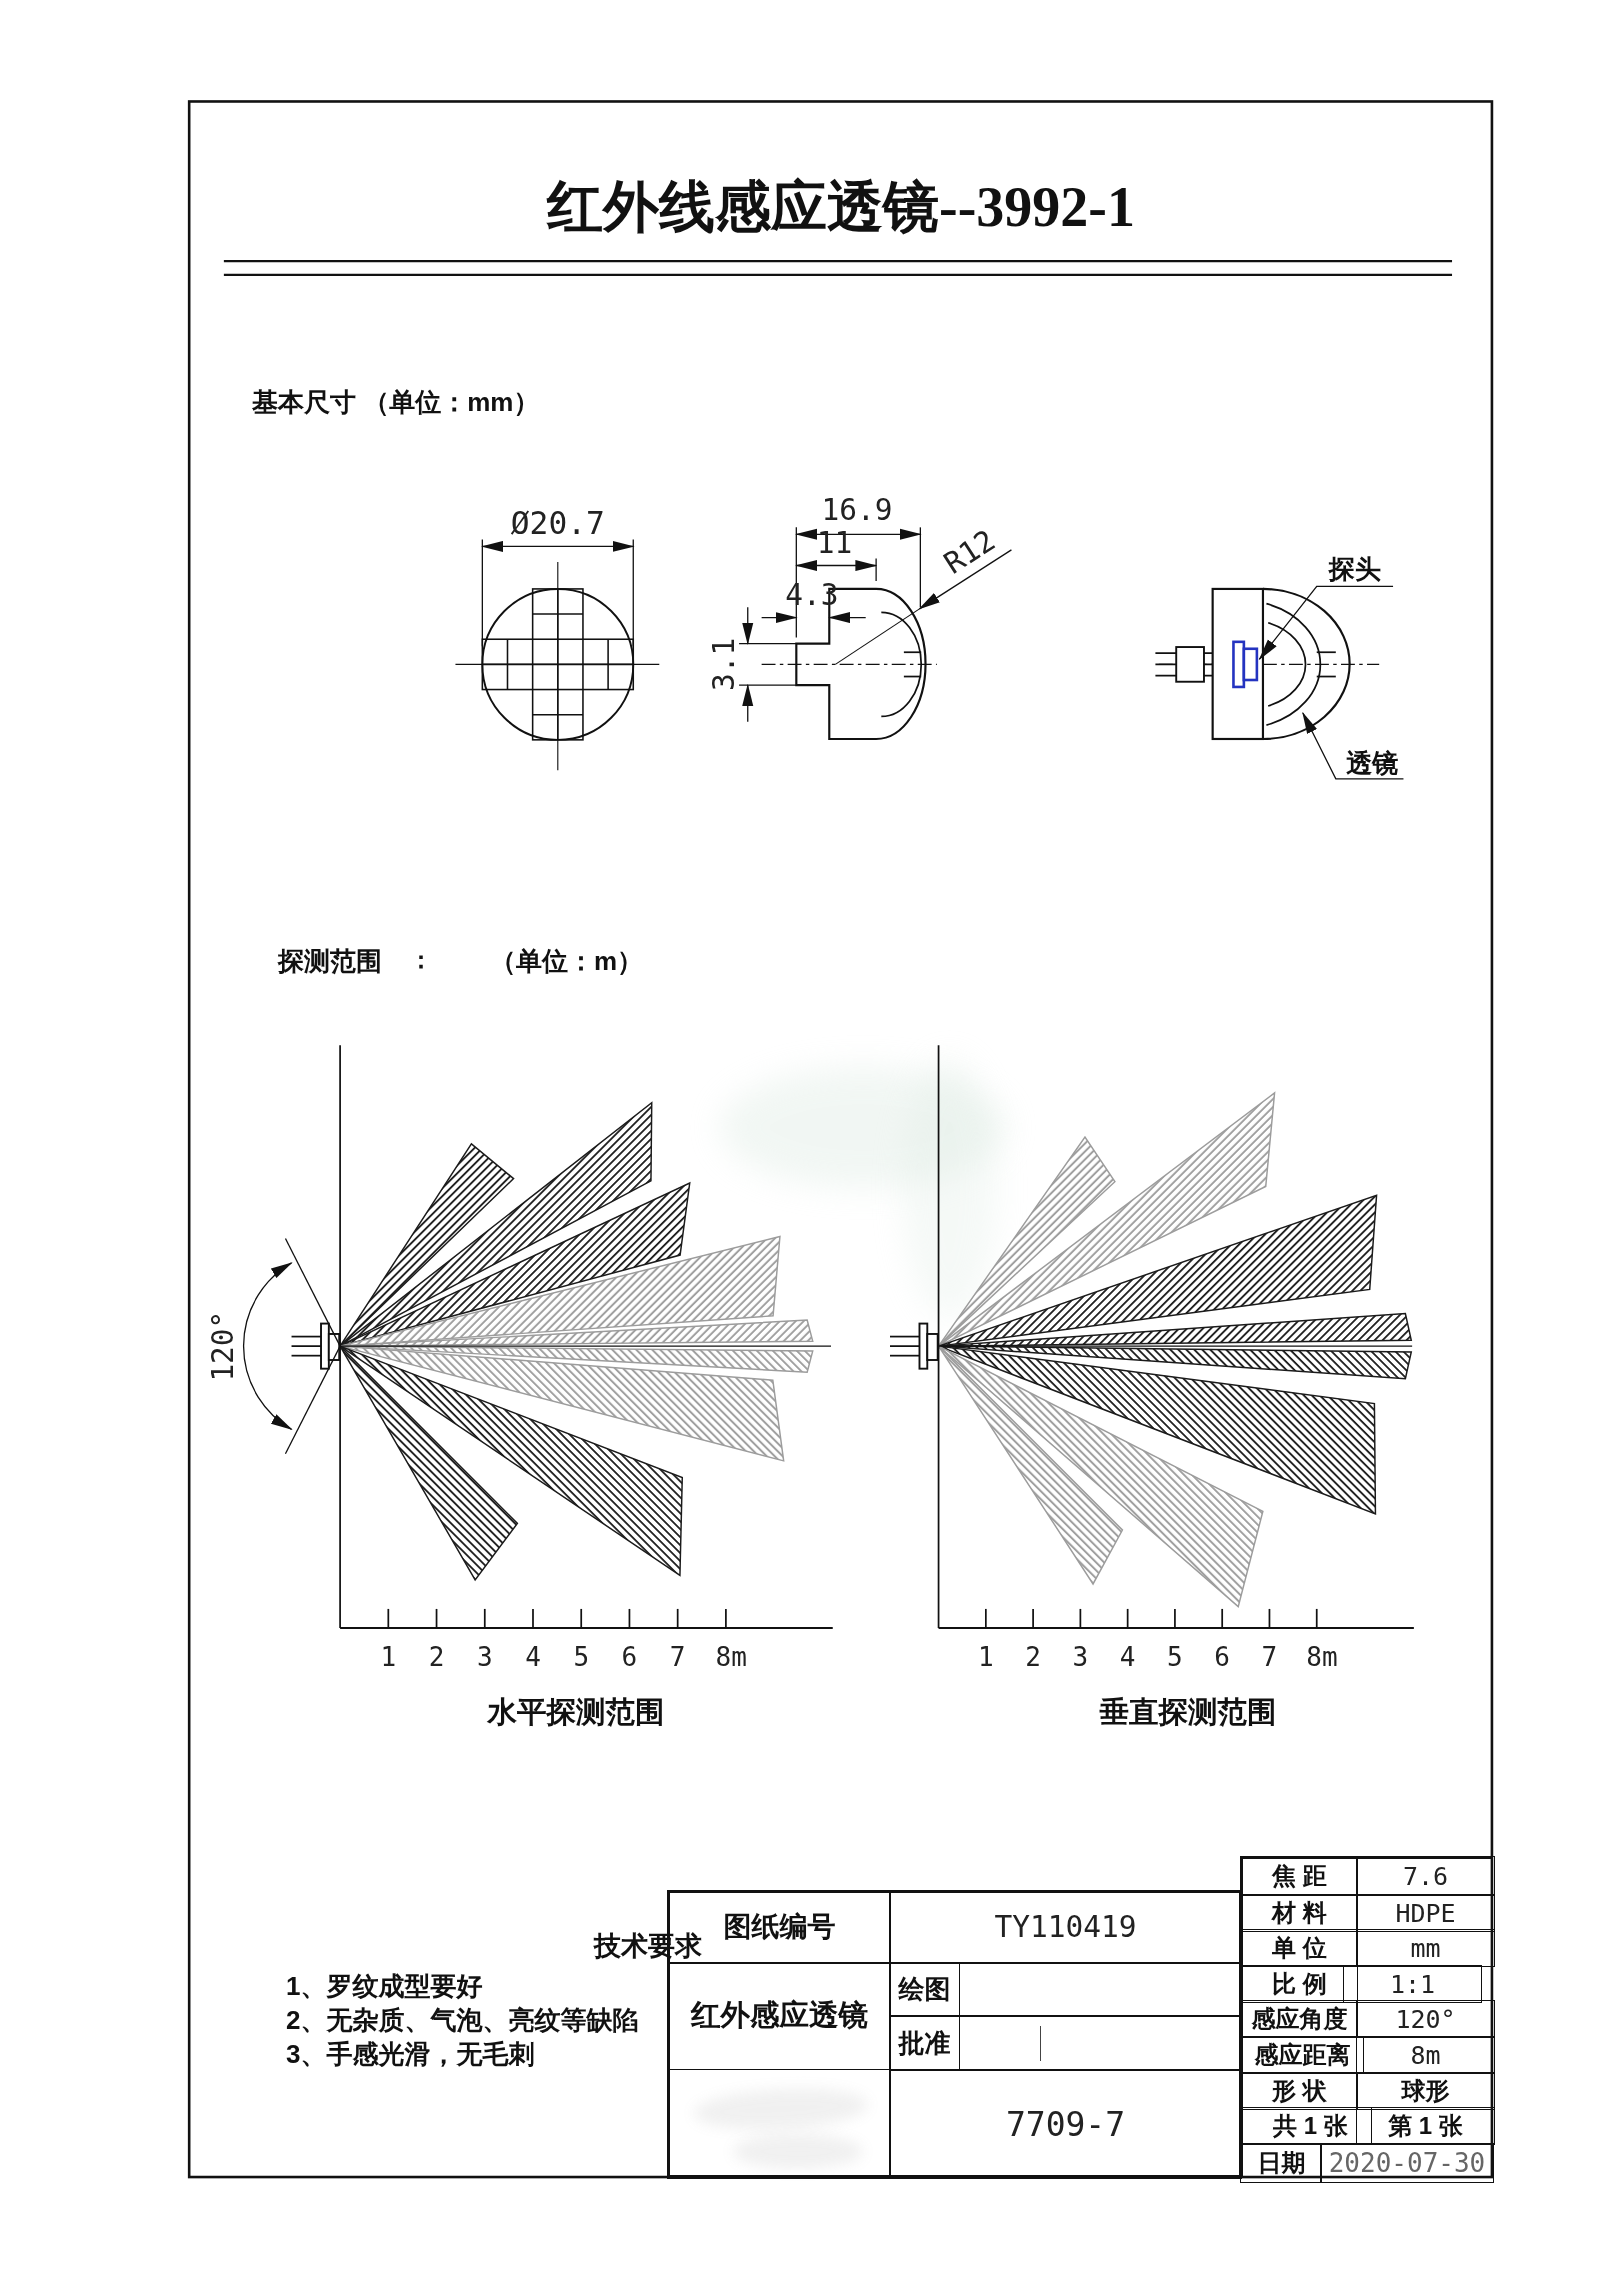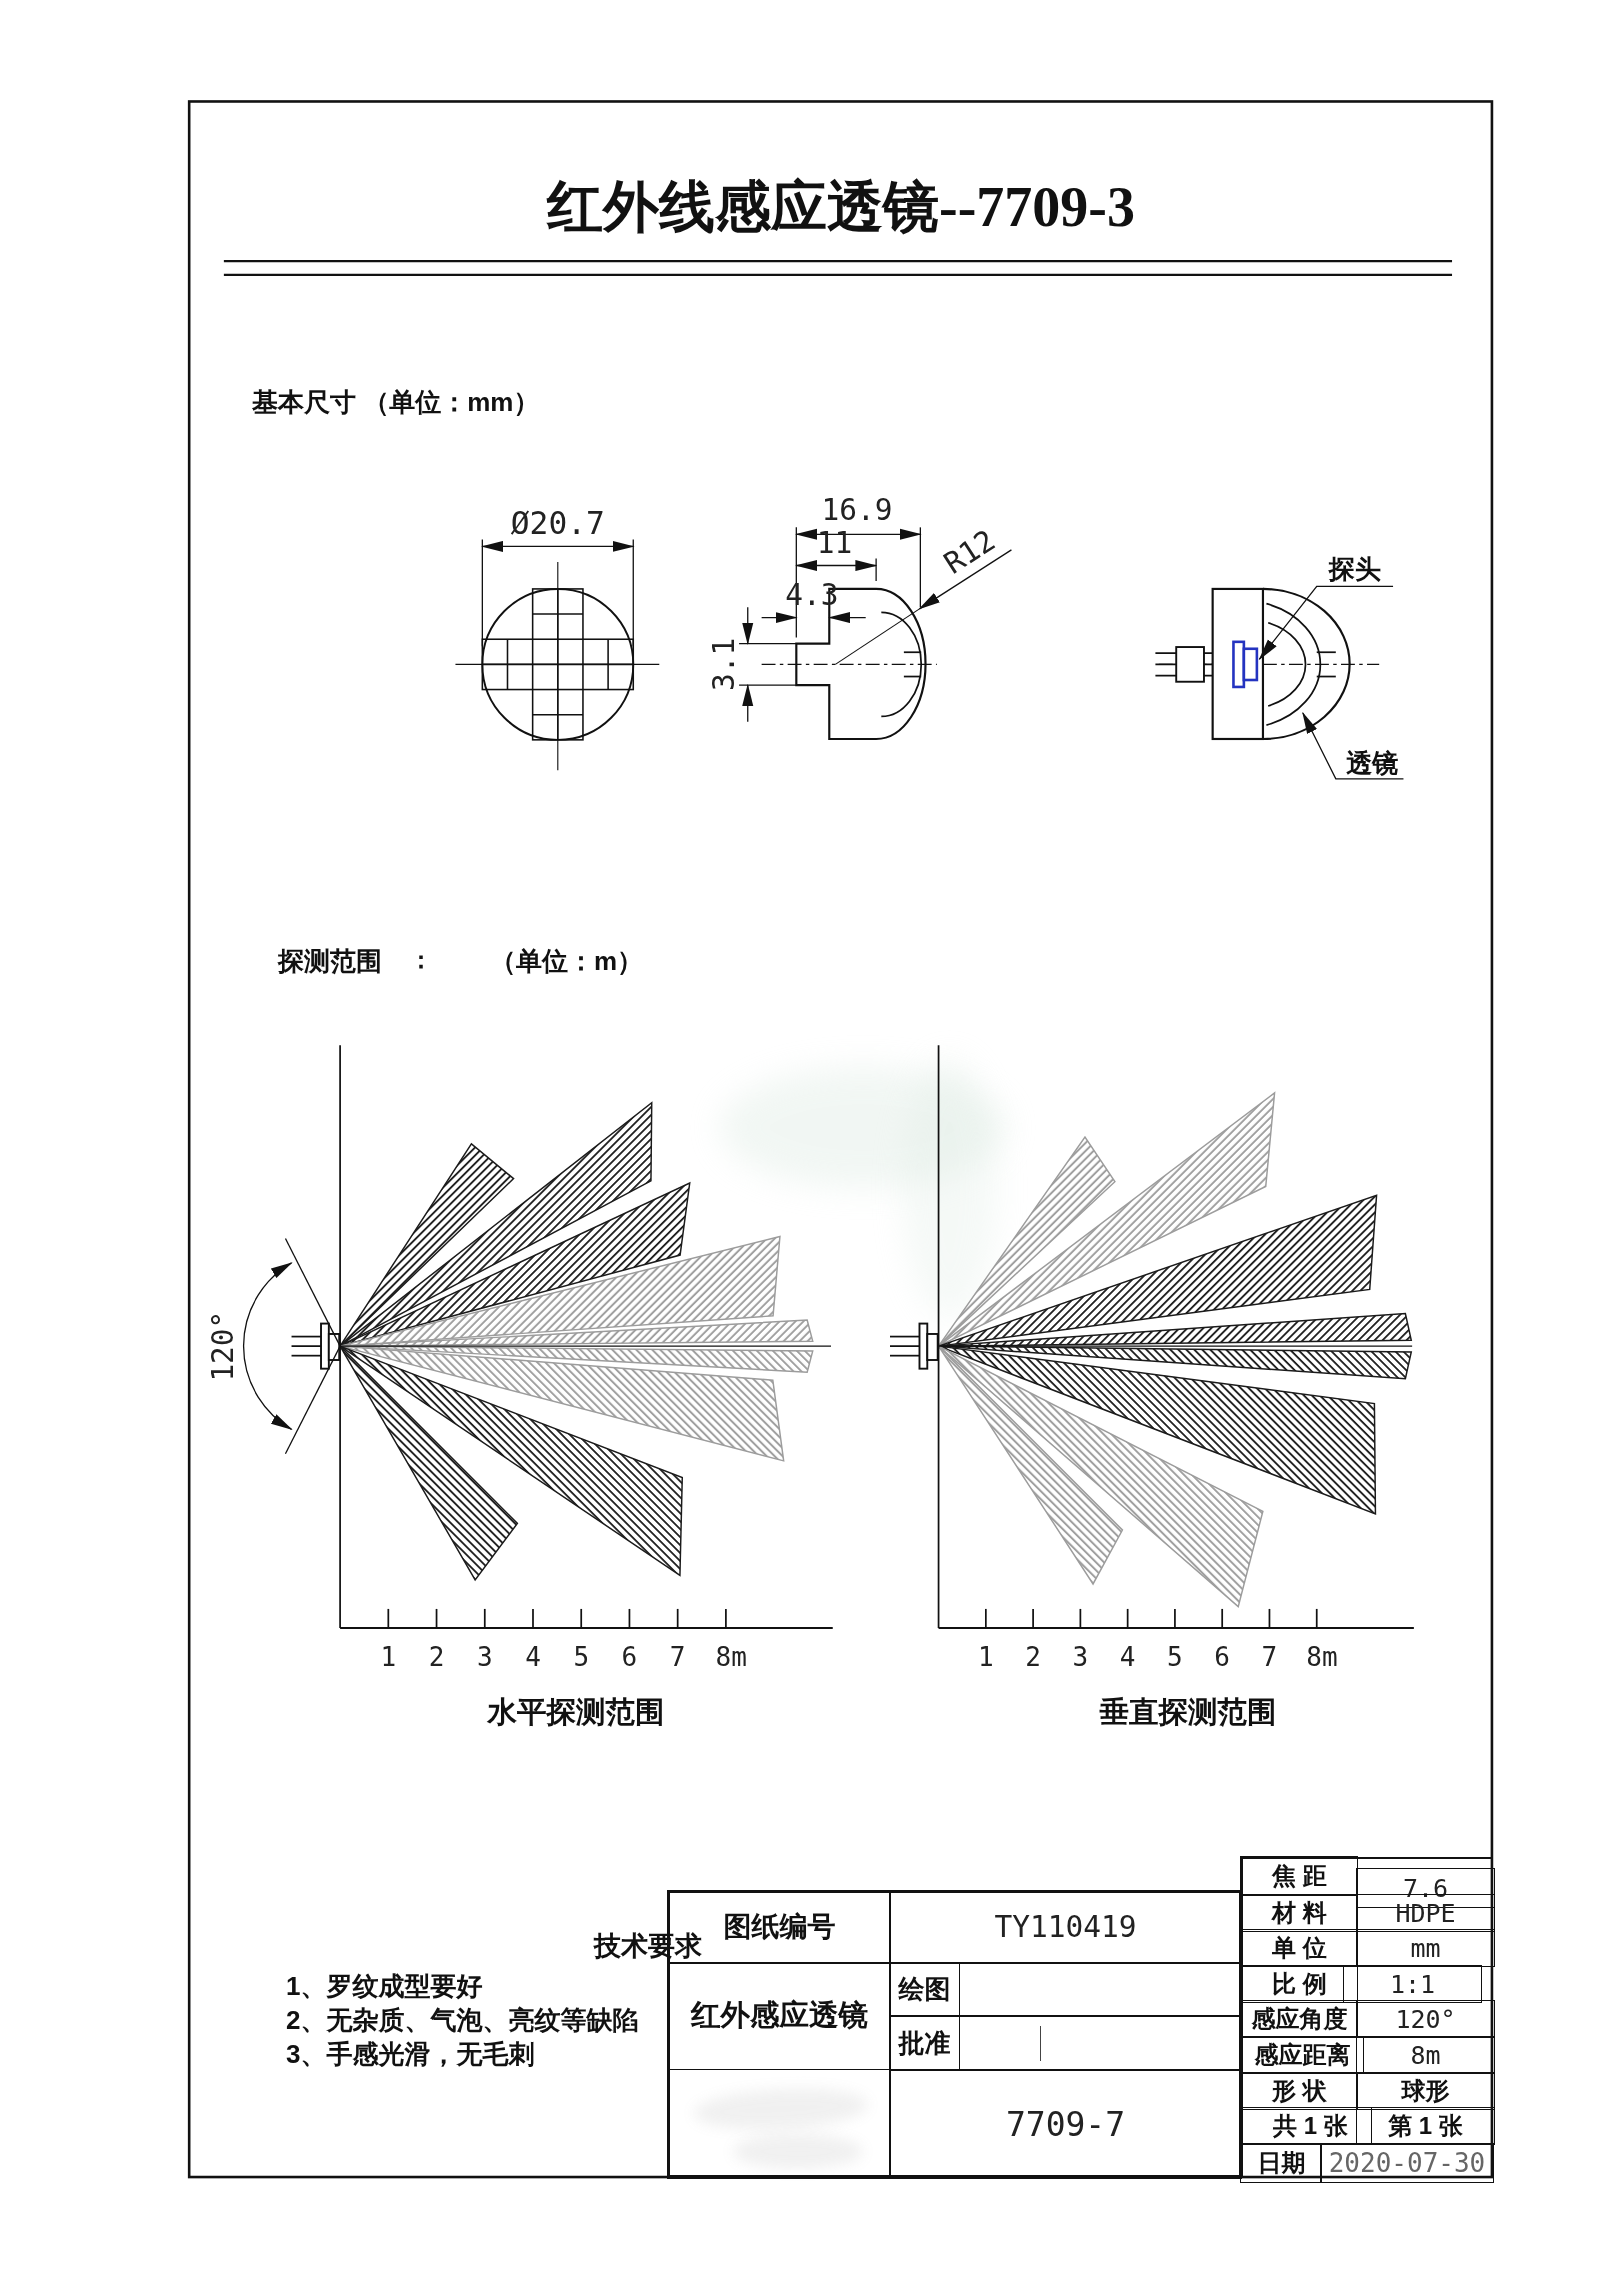--- a/index.html
+++ b/index.html
@@ -219,21 +219,21 @@
         <text x="1354.5" y="1921" text-anchor="middle" class="cadtick">5</text>
         <line x1="1409" y1="1855" x2="1409" y2="1877" stroke="#111" stroke-width="2"></line>
         <text x="1409" y="1921" text-anchor="middle" class="cadtick">6</text>
         <line x1="1463.5" y1="1855" x2="1463.5" y2="1877" stroke="#111" stroke-width="2"></line>
         <text x="1463.5" y="1921" text-anchor="middle" class="cadtick">7</text>
         <line x1="1518" y1="1855" x2="1518" y2="1877" stroke="#111" stroke-width="2"></line>
         <text x="1506" y="1921" text-anchor="start" class="cadtick">8m</text>
       </g>
   </svg>
 
-  <div class="abs cjk" style="left:407px;top:170px;width:868px;text-align:center;font-size:56px;font-family:'Liberation Serif','DejaVu Serif',serif;">红外线感应透镜--7709-3</div>
+  <div class="abs cjk" style="left:407px;top:170px;width:868px;text-align:center;font-size:56px;font-family:'Liberation Serif','DejaVu Serif',serif;">红外线感应透镜--3992-1</div>
 
   <div class="abs cjk" style="left:252px;top:385px;font-size:26px;">基本尺寸 （单位：mm）</div>
 
   <div class="abs cjk" style="left:278px;top:944px;font-size:26px;">探测范围</div>
   <div class="abs cjk" style="left:409px;top:944px;font-size:24px;">：</div>
   <div class="abs cjk" style="left:490px;top:944px;font-size:26px;">（单位：m）</div>
 
   <div class="abs cjk" style="left:446px;top:1693px;width:260px;text-align:center;font-size:29.5px;">水平探测范围</div>
   <div class="abs cjk" style="left:1058px;top:1693px;width:260px;text-align:center;font-size:29.5px;">垂直探测范围</div>
 
@@ -255,21 +255,21 @@
       <div style="width:1.7px;height:35px;background:#444;margin-left:-121px;"></div>
     </div>
     <div class="cell" style="left:-2.6px;top:176px;width:224px;height:110px;"></div>
     <div class="cell val" style="left:219px;top:176px;width:353px;height:110px;font-size:33px;">7709-7</div>
   </div>
   <div class="smudge" style="left:694px;top:2089px;width:174px;height:40px;transform:rotate(-3deg);"></div>
   <div class="smudge" style="left:733px;top:2134px;width:130px;height:35px;"></div>
 
   <div class="tbl" style="left:1241px;top:1857px;width:252px;height:321px;">
     <div class="cell lbl" style="left:-2.6px;top:-2.6px;width:118px;height:40px;font-size:24px;">焦 距</div>
-    <div class="cell val" style="left:113px;top:-2.6px;width:139px;height:40px;margin-top:12px;">7.6</div>
+    <div class="cell val" style="left:113px;top:-2.6px;width:139px;height:40px;">7.6</div>
     <div class="cell lbl" style="left:-2.6px;top:35px;width:118px;height:38px;font-size:24px;">材 料</div>
     <div class="cell val" style="left:113px;top:35px;width:139px;height:38px;">HDPE</div>
     <div class="cell lbl" style="left:-2.6px;top:70px;width:118px;height:38px;font-size:24px;">单 位</div>
     <div class="cell val" style="left:113px;top:70px;width:139px;height:38px;">mm</div>
     <div class="cell lbl" style="left:-2.6px;top:106px;width:118px;height:38px;font-size:24px;">比 例</div>
     <div class="cell val" style="left:100px;top:106px;width:139px;height:38px;">1:1</div>
     <div class="cell lbl" style="left:-2.6px;top:141px;width:118px;height:38px;font-size:24px;">感应角度</div>
     <div class="cell val" style="left:113px;top:141px;width:139px;height:38px;">120°</div>
     <div class="cell lbl" style="left:-2.6px;top:177px;width:124px;height:38px;font-size:24px;">感应距离</div>
     <div class="cell val" style="left:113px;top:177px;width:139px;height:38px;">8m</div>

